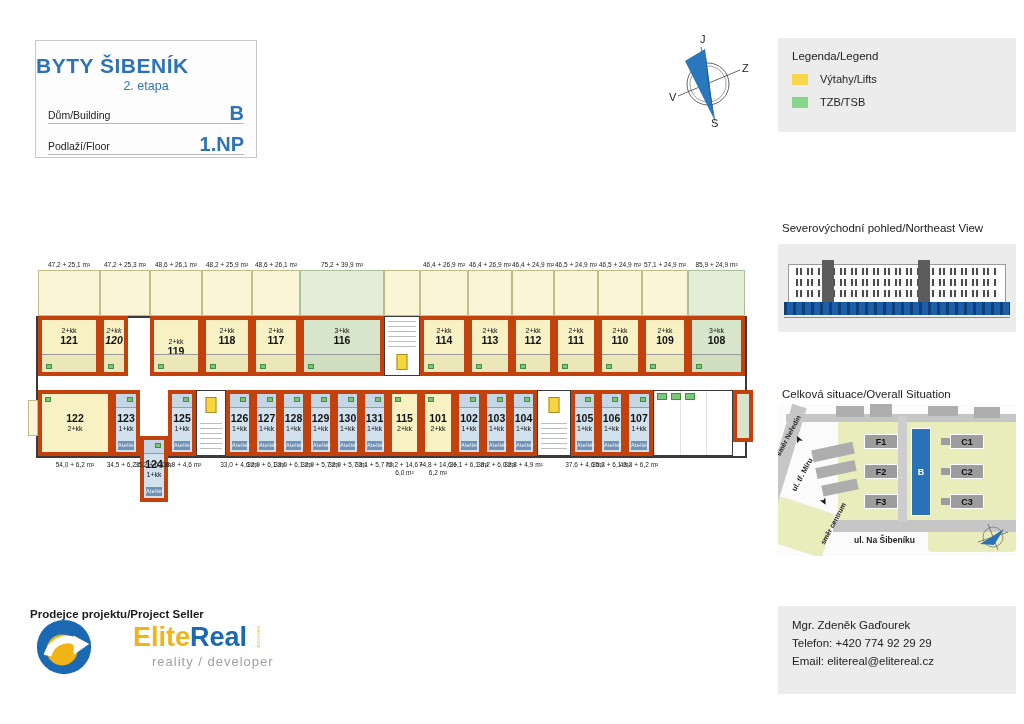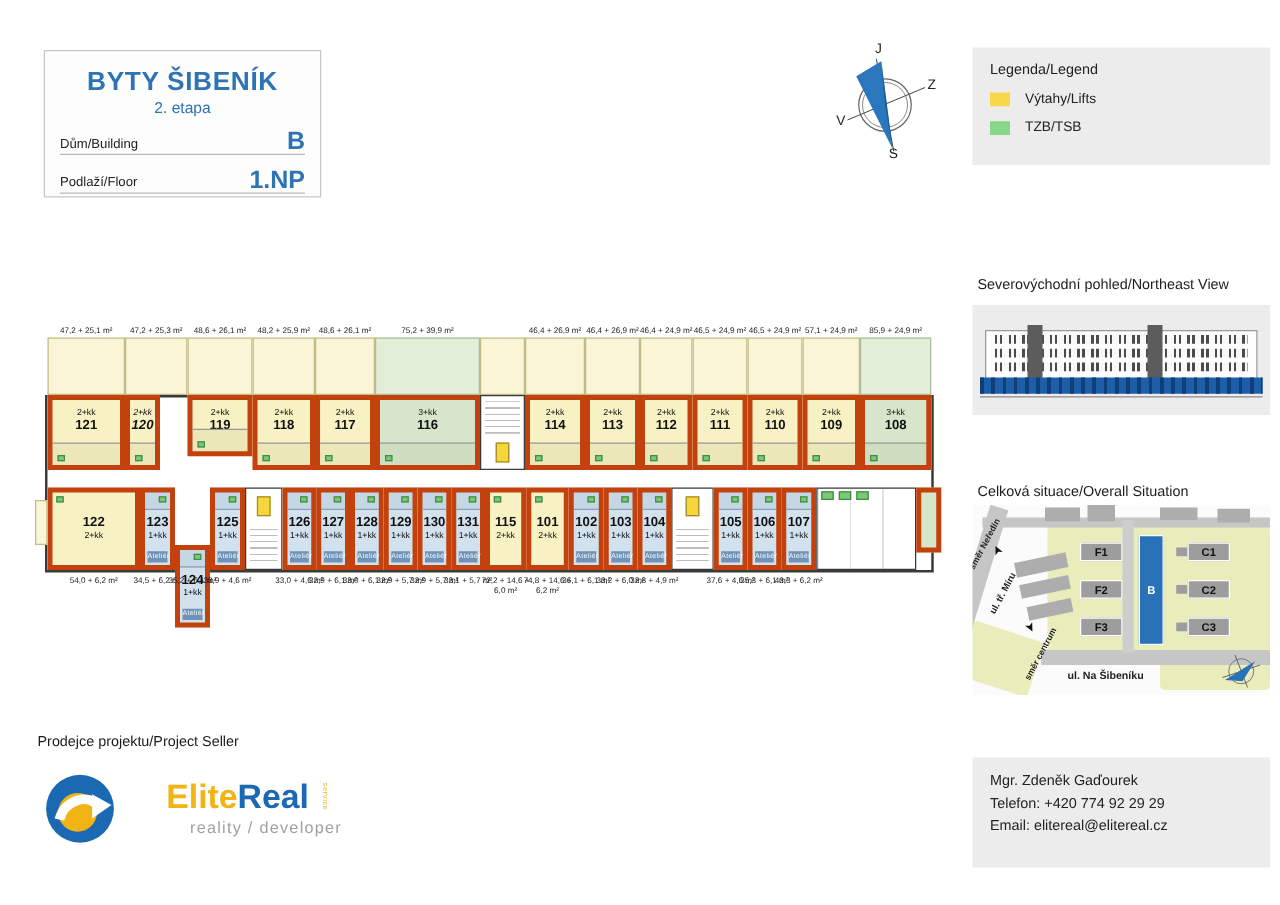--- a/index.html
+++ b/index.html
@@ -3,21 +3,21 @@
 <meta charset="utf-8">
 <style>
   html,body{margin:0;padding:0;background:#fff;font-family:"Liberation Sans",sans-serif;}
   #canvas{position:relative;width:1024px;height:724px;background:#ffffff;overflow:hidden;color:#222;}
   .abs{position:absolute;}
   .panel{position:absolute;background:#ececec;}
   .heading{position:absolute;font-size:11.5px;color:#1c1c1c;}
 
   
   .title-box{position:absolute;left:35px;top:40px;width:222px;height:118px;border:1px solid #c7c7c7;background:#fdfdfd;box-sizing:border-box;}
-  .tb-title{margin-top:13px;text-align:center;font-size:21px;font-weight:bold;color:#2e74b5;letter-spacing:.5px;}
+  .tb-title{margin-top:13px;text-align:left;font-size:21px;font-weight:bold;color:#2e74b5;letter-spacing:.5px;}
   .tb-stage{text-align:center;font-size:12.5px;color:#2e74b5;margin-top:1px;}
   .tb-row{display:flex;justify-content:space-between;align-items:flex-end;margin:4px 12px 0 12px;height:26px;border-bottom:1px solid #b8b8b8;}
   .tb-lab{font-size:10.5px;color:#222;padding-bottom:2px;}
   .tb-val{font-size:20px;color:#2e74b5;font-weight:600;line-height:1;}
 
   
   #compass{position:absolute;left:668px;top:34px;width:84px;height:94px;}
   #compass span{position:absolute;font-size:11px;color:#222;}
 
   
@@ -187,21 +187,21 @@
       <div class="terr" style="left: 70px; width: 50px; background: rgb(250, 245, 215);"></div>
       <div class="alab" style="left: 95px; top: 1px;">47,2 + 25,3 m²</div>
       <div class="unit" style="left: 70px; top: 56px; width: 28px; height: 60px; padding-top: 7px; background: rgb(247, 241, 196); font-style: italic;">
         <div class="tp" style="">2+kk</div>
         <div class="no" style="">120</div>
         <div class="wet" style=""></div>
         <div class="fix" style="left: 4px; bottom: 3px; background: rgb(119, 200, 119);"></div>
       </div>
       <div class="terr" style="left: 120px; width: 52px; background: rgb(250, 245, 215);"></div>
       <div class="alab" style="left: 146px; top: 1px;">48,6 + 26,1 m²</div>
-      <div class="unit" style="left: 120px; top: 56px; width: 52px; height: 49px; padding-top: 7px; background: rgb(247, 241, 196);">
+      <div class="unit" style="left: 120px; top: 56px; width: 52px; height: 60px; padding-top: 18px; background: rgb(247, 241, 196);">
         <div class="tp" style="">2+kk</div>
         <div class="no" style="">119</div>
         <div class="wet" style=""></div>
         <div class="fix" style="left: 4px; bottom: 3px; background: rgb(119, 200, 119);"></div>
       </div>
       <div class="terr" style="left: 172px; width: 50px; background: rgb(250, 245, 215);"></div>
       <div class="alab" style="left: 197px; top: 1px;">48,2 + 25,9 m²</div>
       <div class="unit" style="left: 172px; top: 56px; width: 50px; height: 60px; padding-top: 7px; background: rgb(247, 241, 196);">
         <div class="tp" style="">2+kk</div>
         <div class="no" style="">118</div>
@@ -432,21 +432,21 @@
         <div class="atbar" style="background: rgb(110, 147, 183);">Ateliér</div>
       </div>
       <div class="alab" style="left: 609px; top: 201px;">43,3 + 6,2 m²</div>
       <div class="garage" style="left: 623px; top: 130px; width: 80px; height: 66px;"></div>
       <div class="fix" style="left: 627px; top: 133px; width: 10px; height: 7px; background: rgb(119, 200, 119);"></div>
       <div class="fix" style="left: 641px; top: 133px; width: 10px; height: 7px; background: rgb(119, 200, 119);"></div>
       <div class="fix" style="left: 655px; top: 133px; width: 10px; height: 7px; background: rgb(119, 200, 119);"></div>
       <div class="unit" style="left: 703px; top: 130px; width: 20px; height: 52px; background: rgb(215, 230, 203);"></div>
     </div>
 
-  <div class="heading" style="left:30px;top:588px;">Prodejce projektu/Project Seller</div>
+  <div class="heading" style="left:30px;top:608px;font-weight:bold;">Prodejce projektu/Project Seller</div>
   <div class="abs" style="left:30px;top:614px;width:280px;height:80px;">
     <svg width="62" height="62" viewBox="0 0 64 64" style="position:absolute;left:3px;top:2px;">
       <circle cx="32" cy="32" r="28" fill="#1b69b3"></circle>
       <circle cx="30" cy="35" r="16" fill="#f2b314"></circle>
       <path d="M 15 41 C 19 24, 40 19, 47 30" stroke="#ffffff" stroke-width="8" fill="none"></path>
       <polygon points="42,20 58,29 42,40" fill="#ffffff"></polygon>
     </svg>
     <div class="logo-text">
       <span class="lg-elite">Elite</span><span class="lg-real">Real</span>
     </div>

